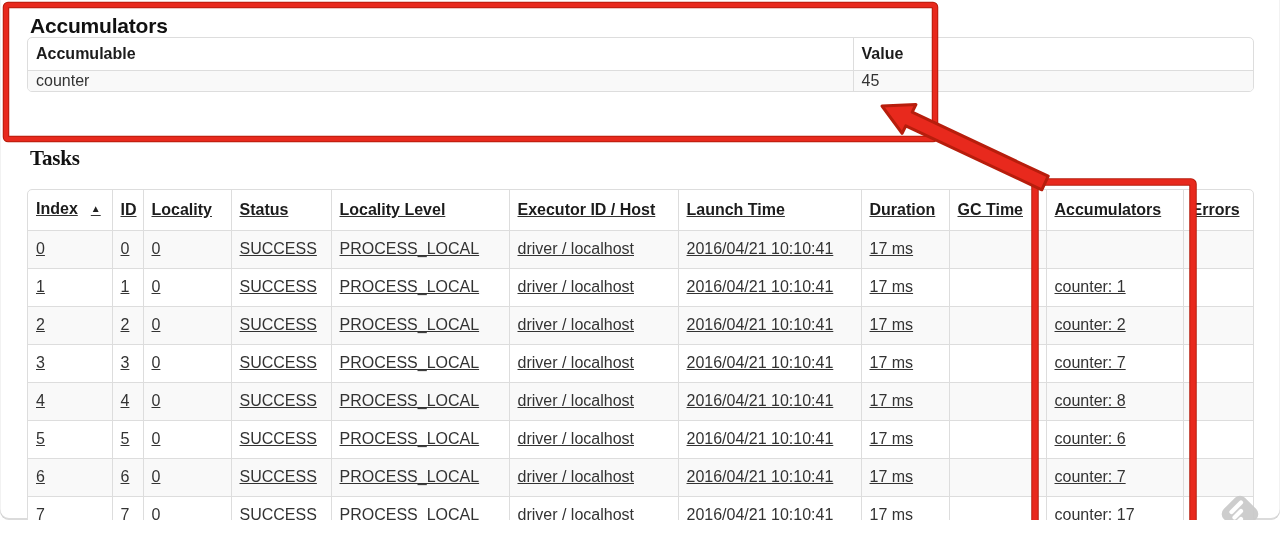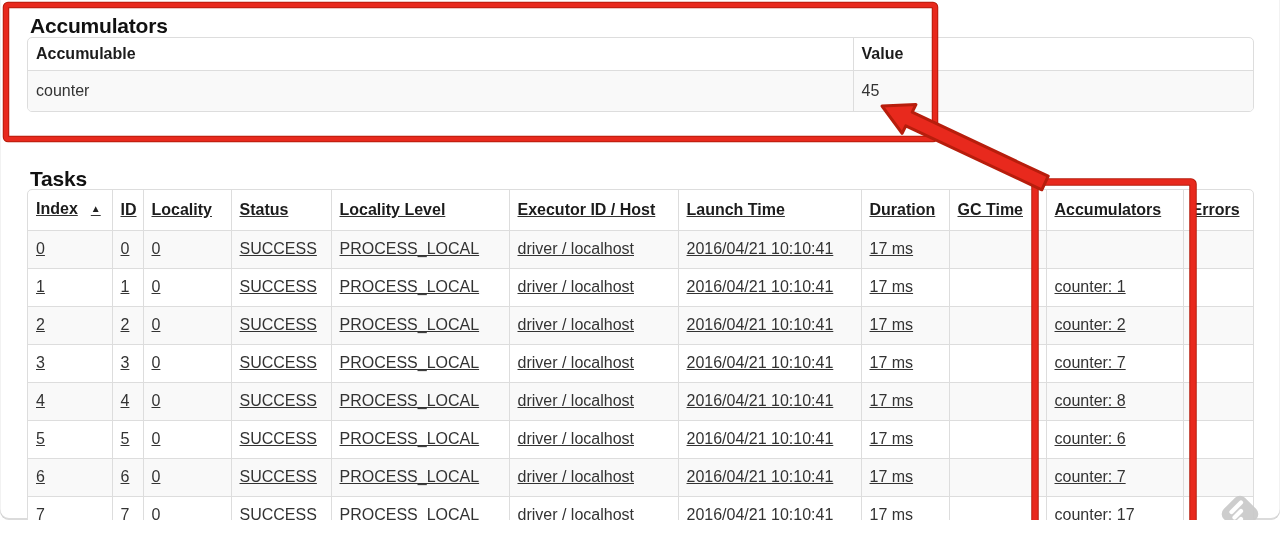--- a/index.html
+++ b/index.html
@@ -4,38 +4,38 @@
 <style>
   html,body { margin:0; padding:0; background:#fff; }
   .screen {
     position:relative; width:1280px; height:520px; background:#ffffff;
     font-family:"Liberation Sans","DejaVu Sans",sans-serif; color:#333;
     overflow:hidden; border-radius:0 0 9px 9px;
     box-shadow: inset 0 -2px 0 rgba(0,0,0,.14), inset -1px 0 0 rgba(0,0,0,.05), inset 1px 0 0 rgba(0,0,0,.05);
   }
   h2.sec { position:absolute; margin:0; font-size:21px; line-height:25px; font-weight:bold; color:#111; letter-spacing:-0.2px; }
   #acc-heading { left:30px; top:13px; }
-  #tasks-heading { left:30px; top:166px; }
+  #tasks-heading { left:30px; top:146px;font-family:Liberation Serif, serif; }
 
   .tbl-wrap { position:absolute; left:27px; width:1225px; border:1px solid #ddd; border-radius:5px; background:#fff; overflow:hidden; }
   #acc-table-wrap { top:37px; }
   #tasks-table-wrap { top:189px;text-decoration:underline; }
 
   table.ui { border-collapse:collapse; table-layout:fixed; width:100%; font-size:16px; }
   table.ui th, table.ui td {
     text-align:left; vertical-align:middle; line-height:20px;
     border-left:1px solid #ddd; border-top:1px solid #ddd;
     white-space:nowrap; overflow:hidden;
   }
   table.ui th:first-child, table.ui td:first-child { border-left:none; }
   table.ui thead th { border-top:none; font-weight:bold; color:#1c1c1c; }
   table.ui tbody tr:nth-child(odd) td { background:#f9f9f9; }
 
   #acc-table-wrap th { padding:6px 8px; }
-  #acc-table-wrap td { padding:10px 8px; }
+  #acc-table-wrap td { padding:0 8px; }
   #tasks-table-wrap th { padding:9px 8px; }
   #tasks-table-wrap td { padding:8px 8px 9px; }
 
   .sort { font-size:10px; margin-left:13px; color:#222; position:relative; top:-2px; }
 
   .annot { position:absolute; left:0; top:0; width:1280px; height:556px; z-index:10; pointer-events:none; }
   .stamp { position:absolute; left:1217px; top:491px; width:46px; height:46px; z-index:5; opacity:.95; }
 </style>
 </head>
 <body>

